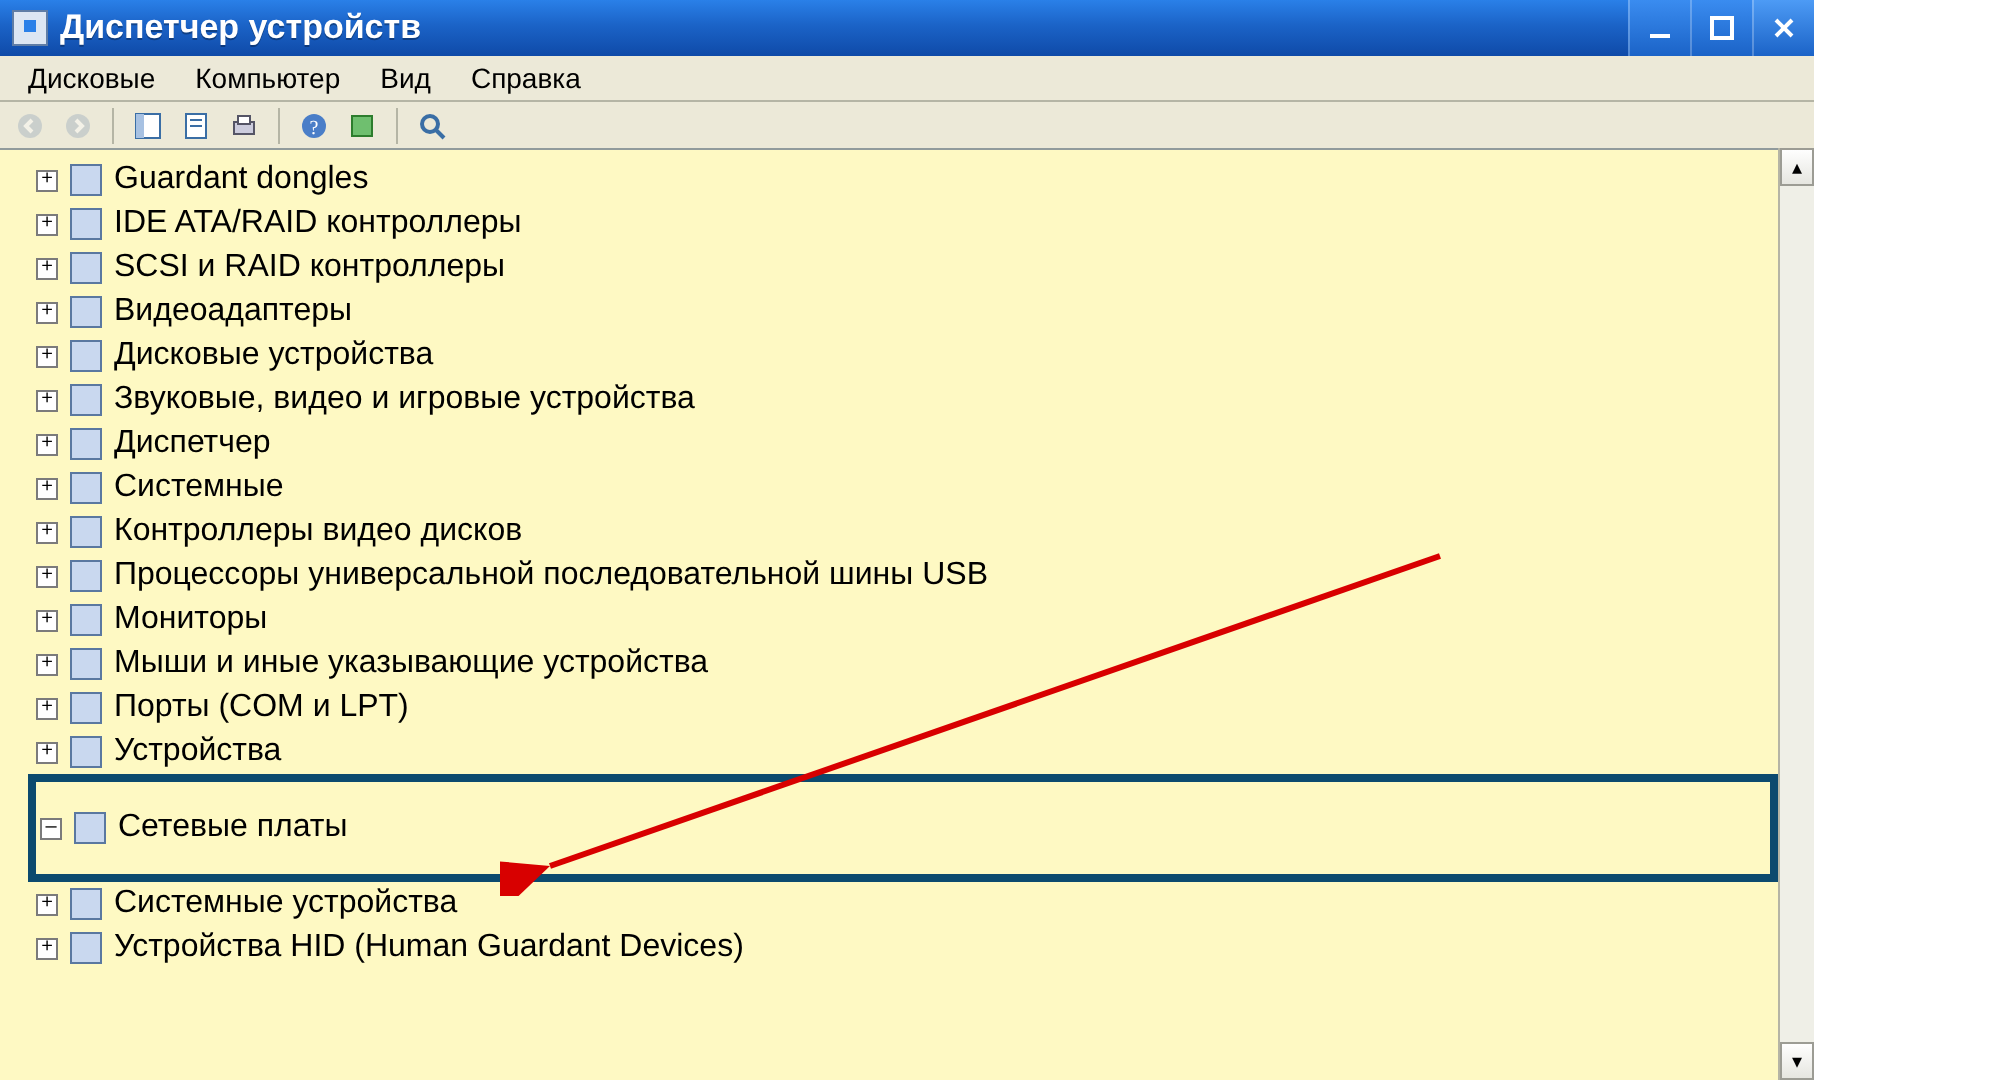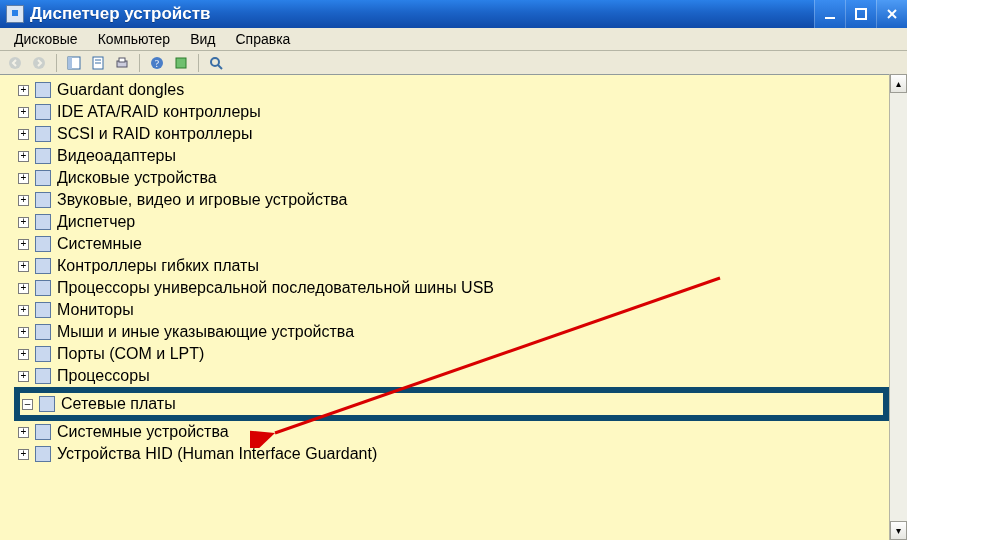--- a/index.html
+++ b/index.html
@@ -22,21 +22,21 @@
   .tsep{width:1px;height:18px;background:#b5b5a5;margin:0 4px}
   
   .content{position:absolute;left:0;right:0;top:74px;bottom:0;display:flex}
   .tree{flex:1;overflow:auto;background:#fef9c3;border-top:1px solid #919b9c;padding:4px 0 4px 18px;font-size:16px;line-height:22px}
   .tree .row{display:flex;align-items:center;height:22px;white-space:nowrap;cursor:default}
   .tree .expander{width:11px;height:11px;box-sizing:border-box;border:1px solid #7b7b7b;background:#fff;display:flex;align-items:center;justify-content:center;margin-right:6px;font-size:10px;line-height:0;color:#000;font-family:Arial}
   .tree .expander::before{content:"+"}
   .tree .expander.minus::before{content:"–"}
   .tree .node-icon{width:16px;height:16px;display:inline-block;margin-right:4px;background:#c9d8ef;border:1px solid #5a78a0;box-sizing:border-box}
   .tree .label{padding:0 2px}
-  .tree .row.highlighted{border:6px solid #0c4a6e;padding:0 2px;margin-left:-4px}
+  .tree .row.highlighted{border:4px solid #0c4a6e;padding:12px 2px;margin-left:-4px}
   
   .vscroll{width:17px;background:#ece9d8;border-left:1px solid #b5b5a5;display:flex;flex-direction:column}
   .vscroll .arrow{height:17px;background:linear-gradient(#fefefe,#e6e6e0);border:1px solid #9c9c94;display:flex;align-items:center;justify-content:center;font-size:10px;color:#000}
   .vscroll .track{flex:1;background:#efefe7}
   
   .anno-arrow{position:absolute;left:250px;top:268px;pointer-events:none}
 </style>
 </head>
 <body>
 <div class="window">
@@ -163,21 +163,21 @@
           <span class="label">Диспетчер</span>
         </div>
         <div class="row">
           <span class="expander"></span>
           <span class="node-icon"></span>
           <span class="label">Системные</span>
         </div>
         <div class="row">
           <span class="expander"></span>
           <span class="node-icon"></span>
-          <span class="label">Контроллеры гибких платы</span>
+          <span class="label">Контроллеры видео дисков</span>
         </div>
         <div class="row">
           <span class="expander"></span>
           <span class="node-icon"></span>
           <span class="label">Процессоры универсальной последовательной шины USB</span>
         </div>
         <div class="row">
           <span class="expander"></span>
           <span class="node-icon"></span>
           <span class="label">Мониторы</span>
@@ -188,36 +188,36 @@
           <span class="label">Мыши и иные указывающие устройства</span>
         </div>
         <div class="row">
           <span class="expander"></span>
           <span class="node-icon"></span>
           <span class="label">Порты (COM и LPT)</span>
         </div>
         <div class="row">
           <span class="expander"></span>
           <span class="node-icon"></span>
-          <span class="label">Процессоры</span>
+          <span class="label">Устройства</span>
         </div>
         <div class="row highlighted">
           <span class="expander minus"></span>
           <span class="node-icon"></span>
           <span class="label">Сетевые платы</span>
         </div>
         <div class="row">
           <span class="expander"></span>
           <span class="node-icon"></span>
           <span class="label">Системные устройства</span>
         </div>
         <div class="row">
           <span class="expander"></span>
           <span class="node-icon"></span>
-          <span class="label">Устройства HID (Human Interface Guardant)</span>
+          <span class="label">Устройства HID (Human Guardant Devices)</span>
         </div>
       </div>
     <div class="vscroll">
       <div class="arrow">▴</div>
       <div class="track"></div>
       <div class="arrow">▾</div>
     </div>
   </div>
 
   <svg class="anno-arrow" width="490" height="180">

